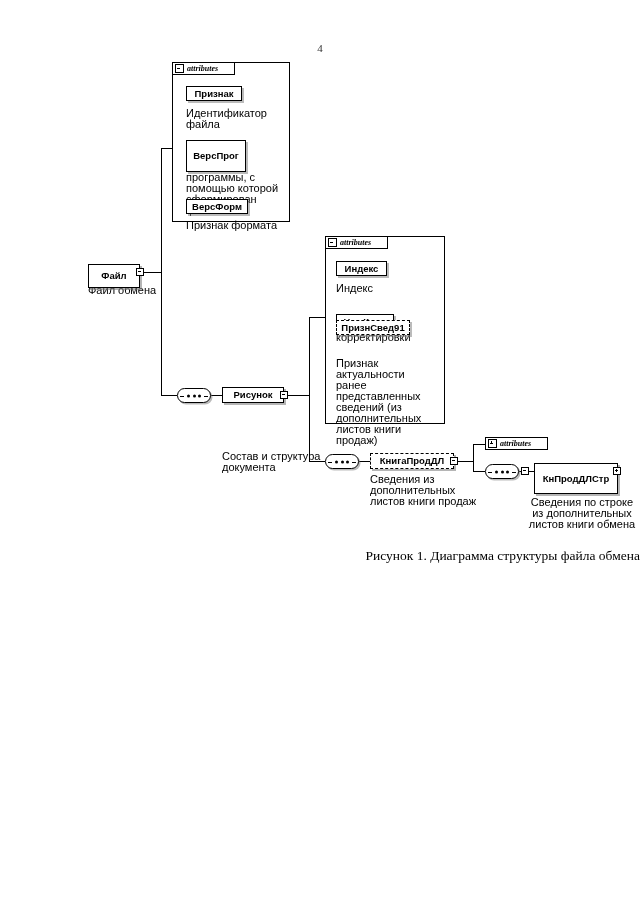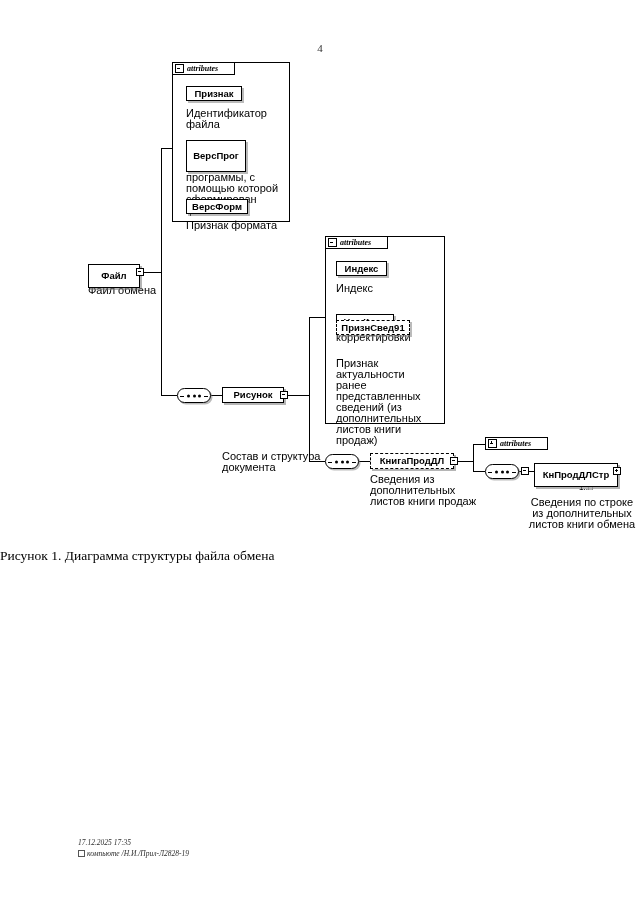--- a/index.html
+++ b/index.html
@@ -153,21 +153,21 @@
   .mult{
     position:absolute;
     font-size:8.2px;
     line-height:10px;
     z-index:3;
   }
 
   .fig-caption{
     position:absolute;
     left:0;top:548px;width:640px;
-    text-align:left;
+    text-align:right;
     font-family:"Liberation Serif",serif;
     font-size:13.5px;
     color:#000;
   }
 
   .footer{
     position:absolute;
     left:78px;top:838px;
     font-family:"Liberation Serif",serif;
     font-style:italic;
@@ -292,29 +292,23 @@
         <i></i>
         <i></i>
         <i></i>
       </span>
     <span class="tail"></span>
   </div>
   <div class="ln h" style="left:519px;top:471px;width:6px;"></div>
   <div class="handle" style="left:521px;top:467px;"></div>
   <div class="ln h" style="left:529px;top:471px;width:6px;"></div>
 
-  <div class="node" style="left:534px;top:463px;width:84px;height:24px;">КнПродДЛСтр</div>
+  <div class="node" style="left:534px;top:463px;width:84px;height:31px;">КнПродДЛСтр</div>
   <div class="handle plus" style="left:613px;top:467px;"></div>
   <div class="mult" style="left:556px;top:483px;width:60px;text-align:center;">1..□</div>
   <div class="cap" style="left:524px;top:497px;width:116px;text-align:center;">Сведения по строке
 из дополнительных
 листов книги обмена</div>
 
   <div class="fig-caption">Рисунок 1. Диаграмма структуры файла обмена</div>
 
-  <div class="footer">
-    <div>17.12.2025 17:35</div>
-    <div>
-      <span class="glyph"></span><span>компьюте /Н.И./Прил-Л2828-19</span>
-    </div>
-  </div>
 
 </div>
 
 </body></html>

